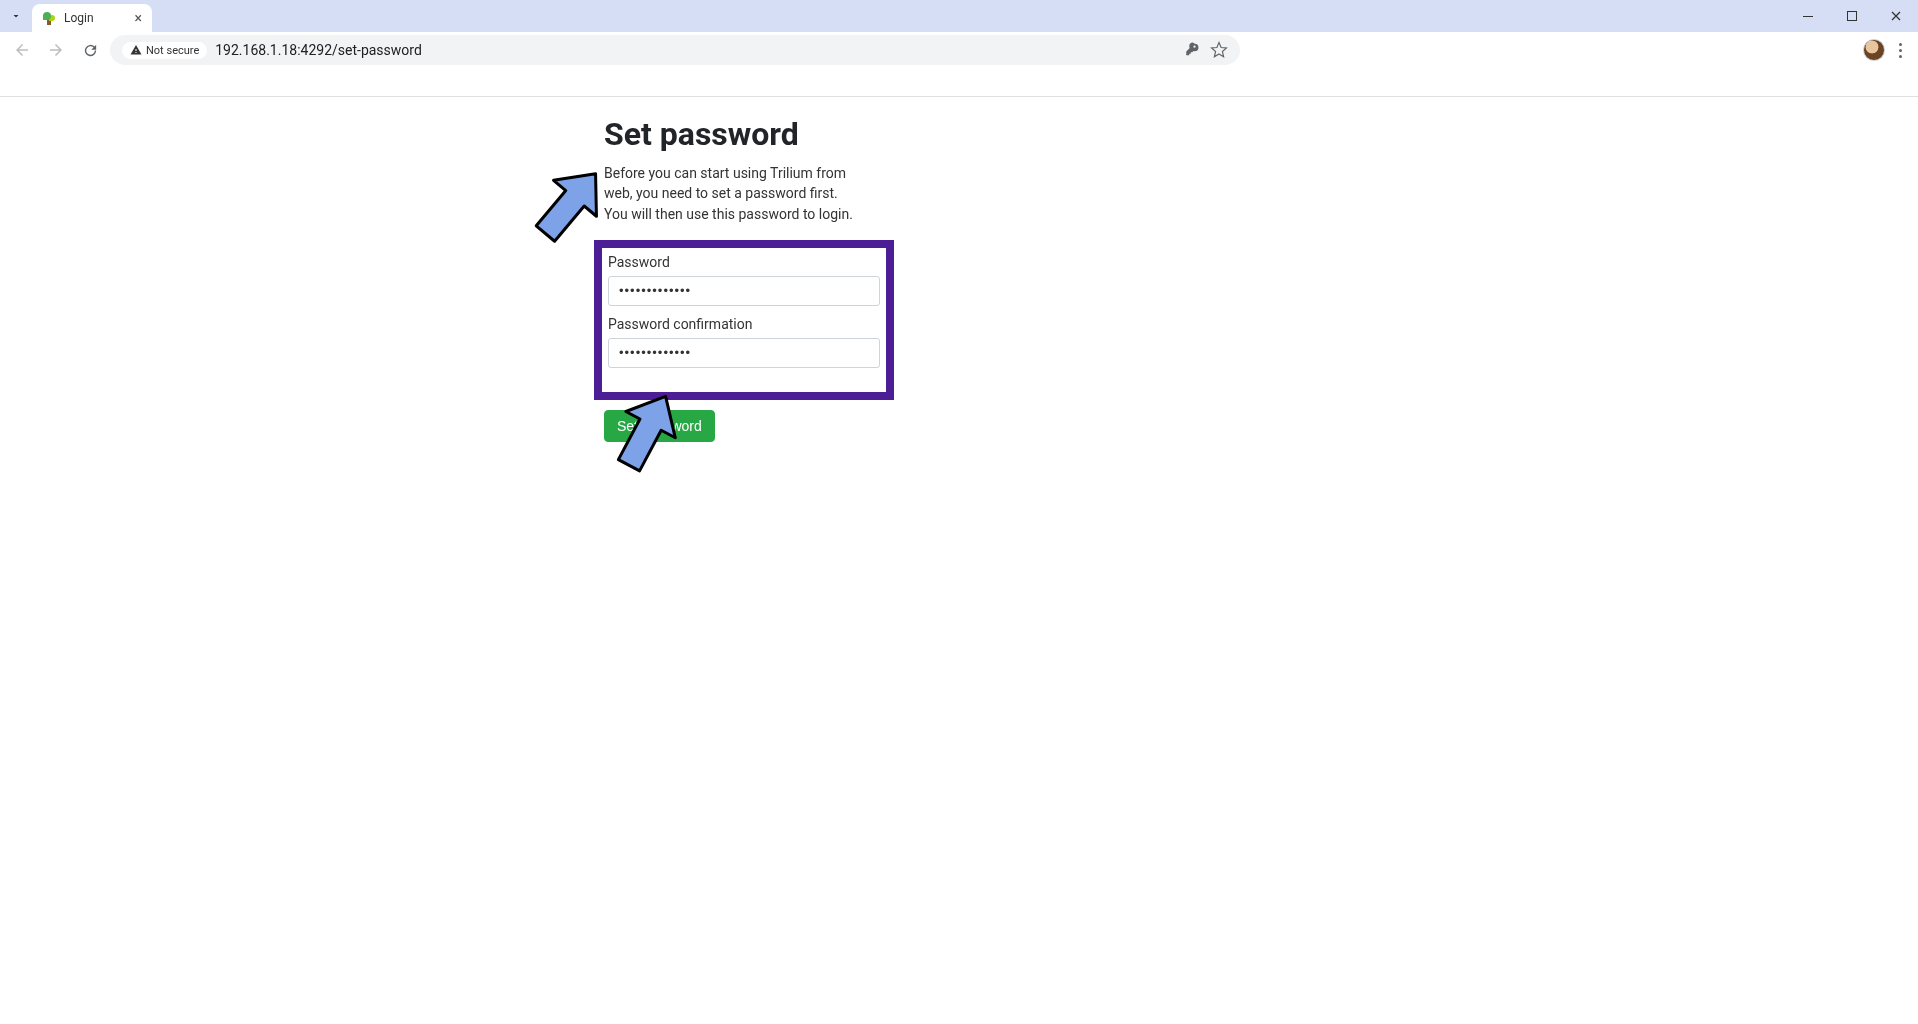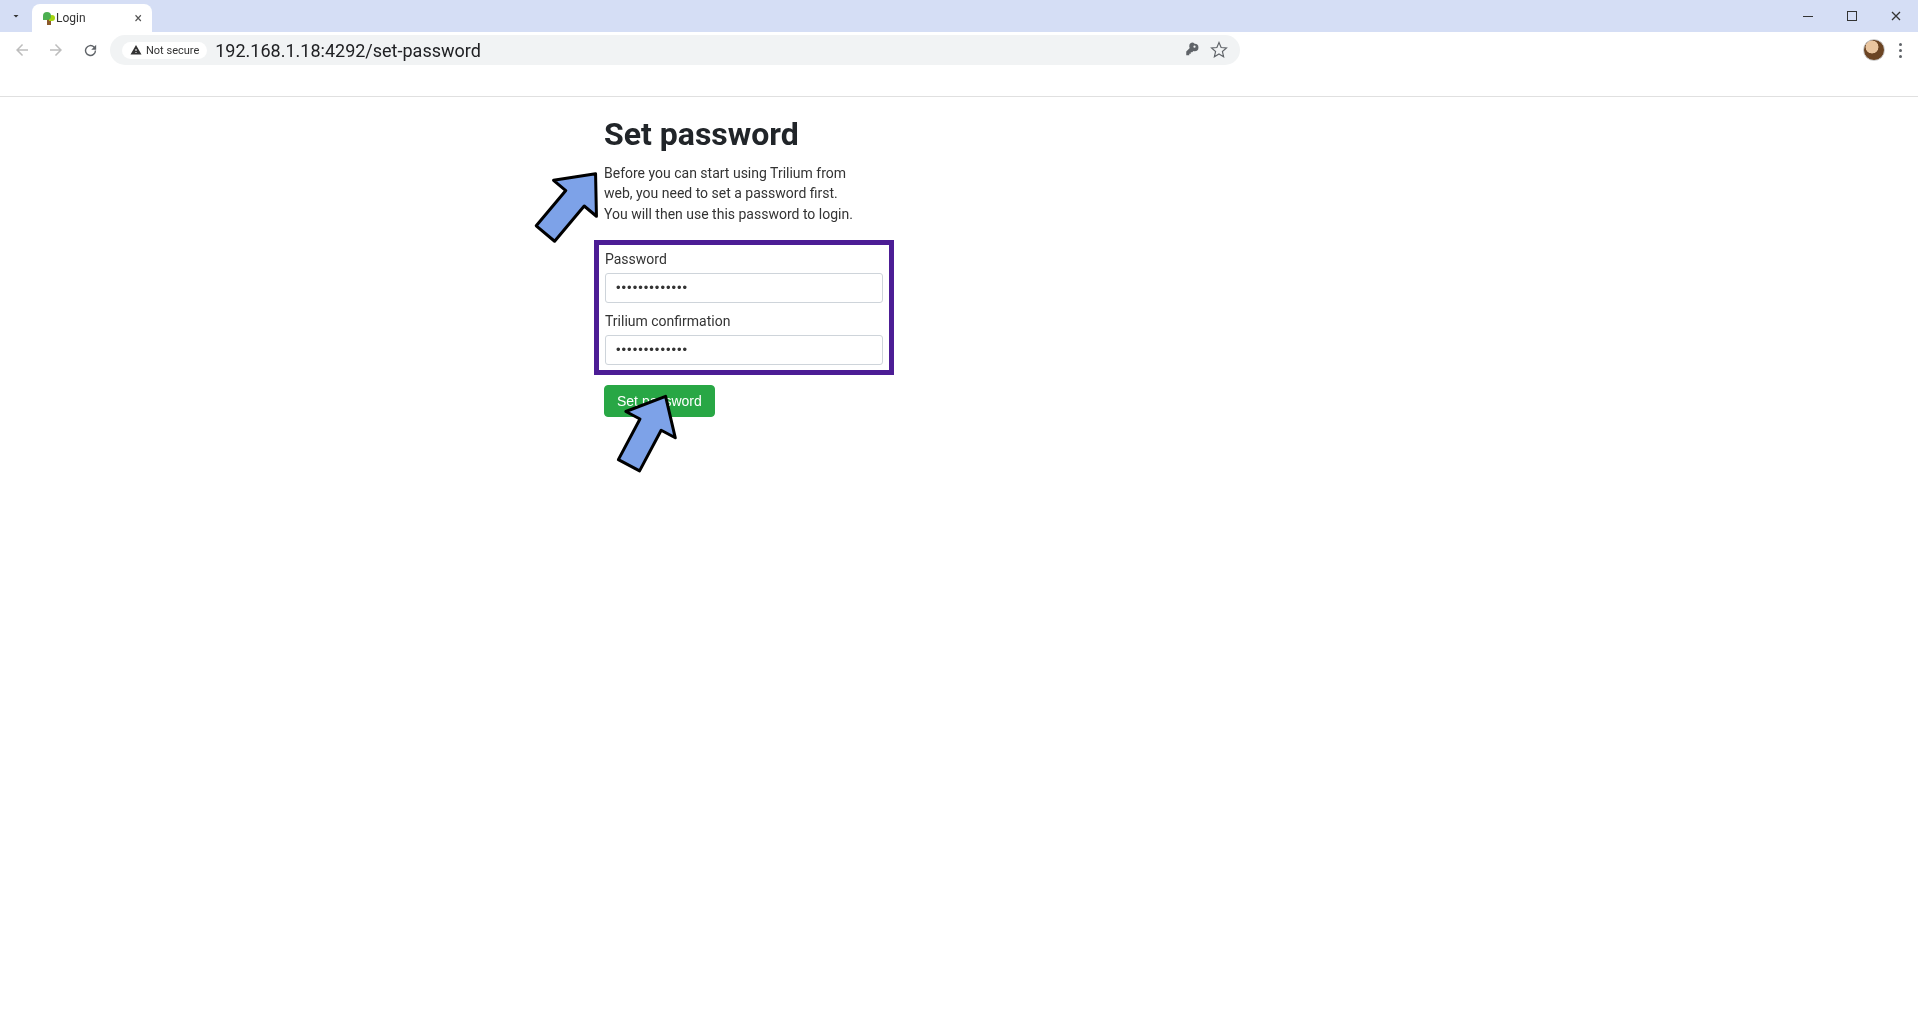--- a/index.html
+++ b/index.html
@@ -26,21 +26,21 @@
     .chevron { color: #333; }
     .tab {
       background: #fff;
       height: 28px;
       margin-top: 4px;
       border-radius: 8px 8px 0 0;
       display: flex;
       align-items: center;
       padding: 0 10px;
       min-width: 120px;
-      gap: 0;
+      gap: 8px;
       font-size: 12px;
       color: #333;
     }
     .tab .favicon {
       width: 14px;
       height: 14px;
       position: relative;
     }
     .tab .favicon::before {
       content: "";
@@ -115,21 +115,21 @@
       gap: 4px;
       background: #fff;
       border-radius: 12px;
       padding: 2px 8px;
       font-size: 11px;
       color: #333;
     }
     .address-bar .url {
       color: #202124;
       flex: 1;
-      font-size: 18px;
+      font-size: 14px;
     }
     .address-bar .addr-icon {
       color: #5f6368;
       display: flex;
       align-items: center;
     }
     .toolbar-right {
       margin-left: auto;
       display: flex;
       align-items: center;
@@ -177,22 +177,22 @@
       margin-bottom: 10px;
     }
     .desc {
       font-size: 14px;
       color: #333;
       line-height: 1.45;
       margin-bottom: 16px;
       width: 258px;
     }
     .highlight-box {
-      border: 5px solid #4c1d95;
-      padding: 6px 6px 5px 6px;
+      border: 8px solid #4c1d95;
+      padding: 6px 6px 24px 6px;
       margin-left: -10px;
       margin-right: -10px;
     }
     .field-label {
       font-size: 14px;
       color: #333;
       margin-bottom: 6px;
     }
     .field-input {
       width: 100%;
@@ -304,21 +304,21 @@
 <div class="content-sep"></div>
 
 <div class="page">
   <div class="form-wrap">
     <h1 class="page-title">Set password</h1>
     <p class="desc">Before you can start using Trilium from web, you need to set a password first. You will then use this password to login.</p>
 
     <div class="highlight-box">
       <div class="field-label">Password</div>
       <input class="field-input" type="text" value="•••••••••••••" style="">
-      <div class="field-label">Trilium confirmation</div>
+      <div class="field-label">Password confirmation</div>
       <input class="field-input" type="text" value="•••••••••••••" style="">
     </div>
 
     <button class="submit-btn">Set password</button>
   </div>
 
   <div class="arrow" style="left:516px; top:62px;">
     <svg width="100" height="100" viewBox="0 0 100 100">
       <g transform="rotate(40 50 50)">
         <path d="M50 4 L78 36 L62 36 L62 82 L38 82 L38 36 L22 36 Z" fill="#7da2e8" stroke="#000" stroke-width="3" stroke-linejoin="round"></path>

